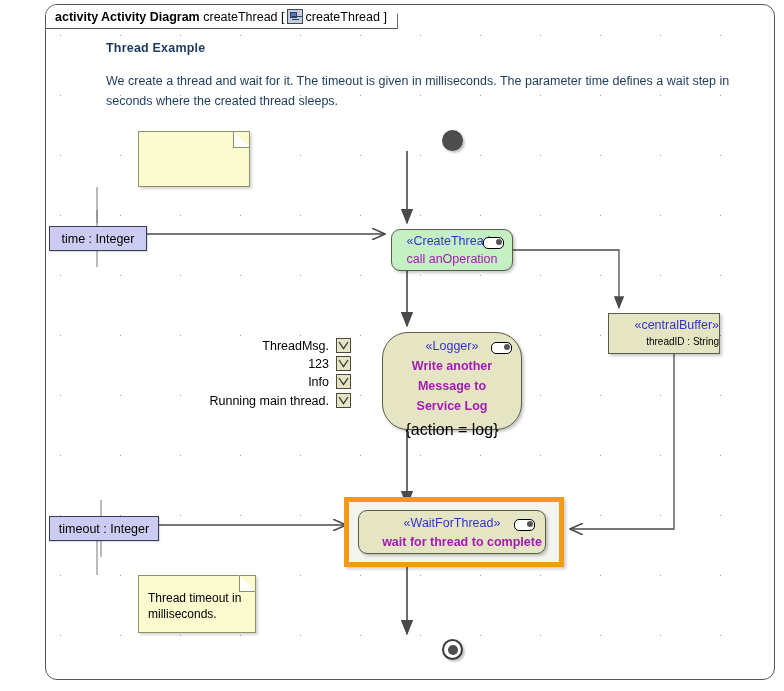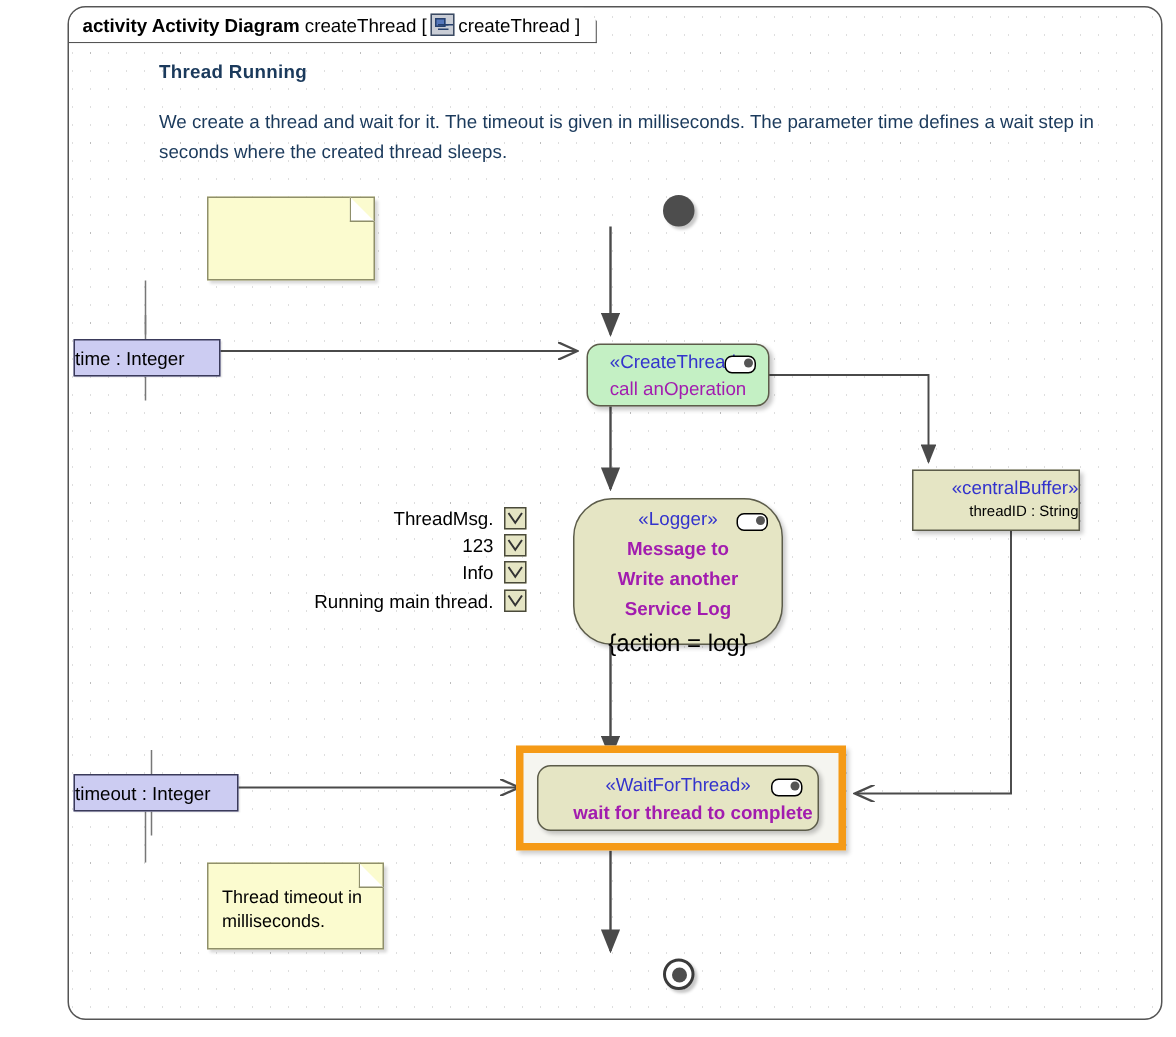--- a/index.html
+++ b/index.html
@@ -149,21 +149,21 @@
   
   .param-node {
     position: absolute;
     background: #ccccf2;
     border: 1px solid #3a3a5a;
     box-sizing: border-box;
     font-size: 12.5px;
     color: #000;
     display: flex;
     align-items: center;
-    justify-content: flex-start;
+    justify-content: center;
     white-space: nowrap;
     box-shadow: 1px 1px 1px rgba(0,0,0,0.12);
   }
   #param-time    { left: 3px; top: 221px; width: 98px;  height: 25px; }
   #param-timeout { left: 3px; top: 511px; width: 110px; height: 25px; }
 
   
   .action {
     position: absolute;
     border: 1px solid #5c5c4a;
@@ -319,21 +319,21 @@
     <span>&nbsp;</span>
     <span class="nm">createThread</span>
     <span>&nbsp;</span>
     <span class="nm">[</span>
     <span class="hdr-icon"></span>
     <span class="nm">createThread</span>
     <span>&nbsp;</span>
     <span class="nm">]</span>
   </div>
 
-  <div id="doc-title">Thread Running</div>
+  <div id="doc-title">Thread Example</div>
   <div id="doc-desc">We create a thread and wait for it. The timeout is given in milliseconds. The parameter time defines a wait step in seconds where the created thread sleeps.</div>
 
   <svg id="edges" viewBox="0 0 730 676" width="730" height="676">
     <defs>
       <marker id="arrow-solid" markerWidth="10" markerHeight="8" refX="9" refY="4" orient="auto">
         <path d="M0,0 L10,4 L0,8 z" fill="#4a4a4a"></path>
       </marker>
       <marker id="arrow-open" markerWidth="11" markerHeight="9" refX="10" refY="4.5" orient="auto">
         <path d="M0,0 L10,4.5 L0,9" fill="none" stroke="#4a4a4a" stroke-width="1.2"></path>
       </marker>
@@ -418,22 +418,22 @@
   <div class="pin-label" style="left:110px; top:389px; width:173px;">Running main thread.</div>
   <div class="inpin" style="left:290px; top:388px;">
     <svg width="13" height="13" viewBox="0 0 13 13">
       <path d="M2,3 L6.5,9.5 L11,3" fill="none" stroke="#333" stroke-width="1.3"></path>
     </svg>
   </div>
 
   <div class="action" id="node-logger">
     <span class="pin-icon"></span>
     <div class="stereo">«Logger»</div>
+    <div class="body">Write another</div>
     <div class="body">Message to</div>
-    <div class="body">Write another</div>
     <div class="body">Service Log</div>
     <div class="constraint">{action = log}</div>
   </div>
 
   <div id="selection-box"></div>
 
   <div class="action" id="node-waitforthread">
     <span class="pin-icon"></span>
     <div class="stereo">«WaitForThread»</div>
     <div class="body">wait for thread to complete</div>

